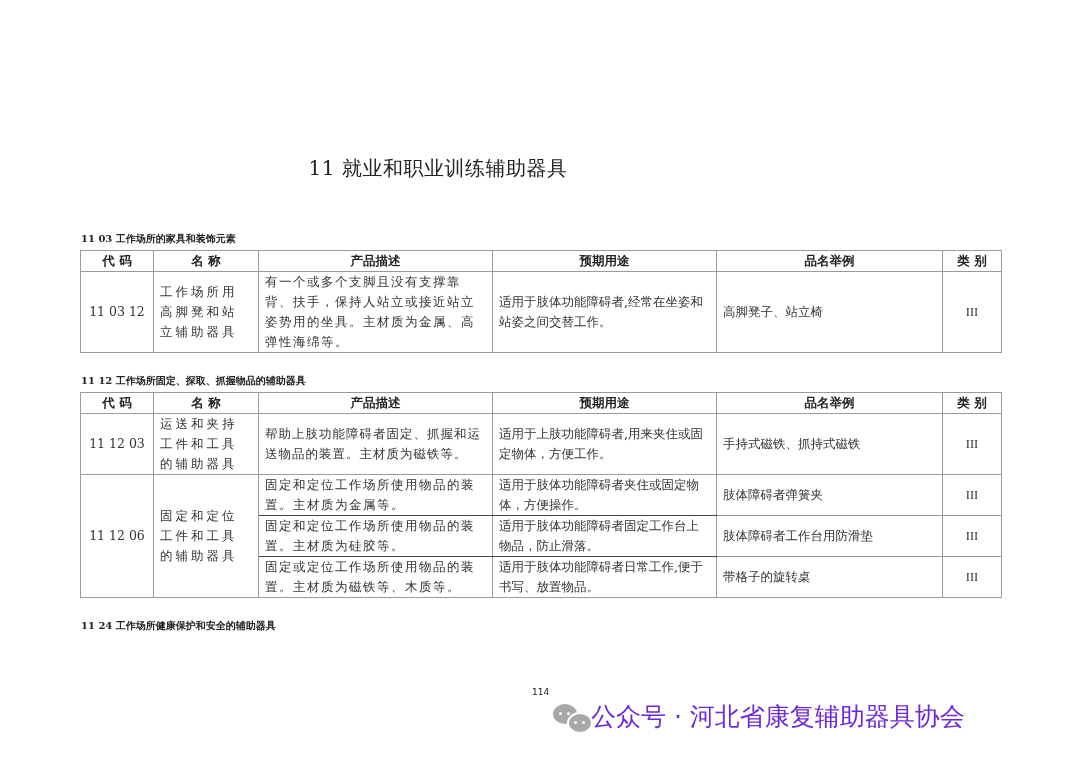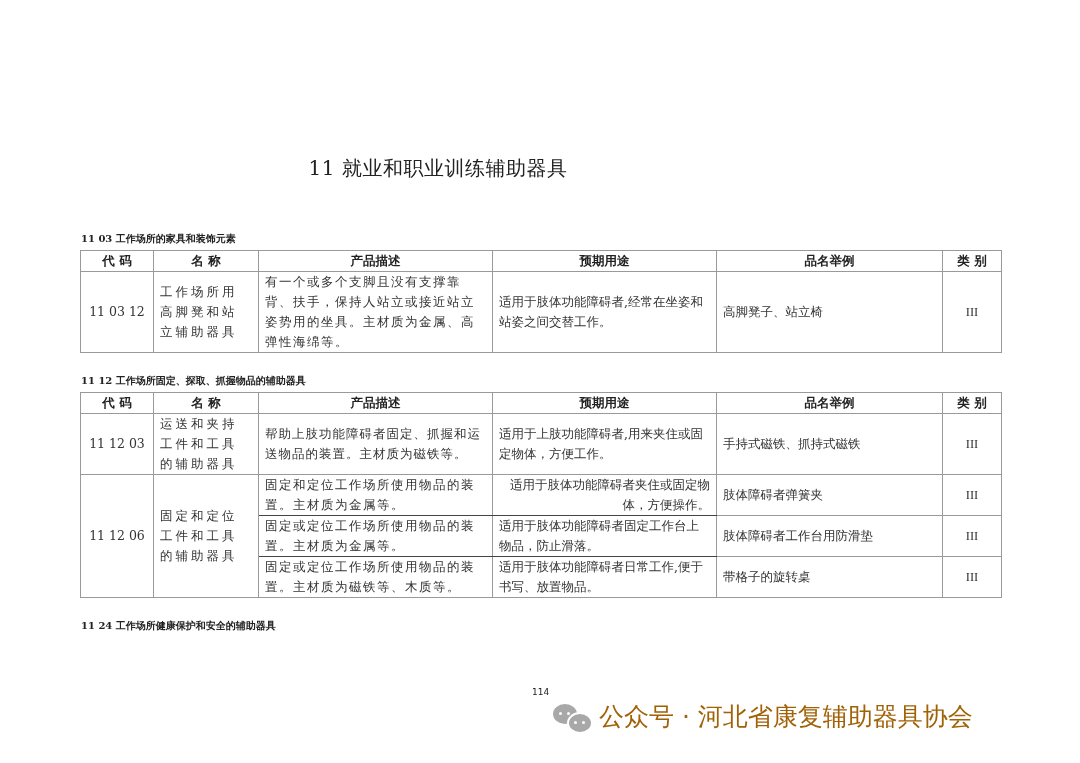--- a/index.html
+++ b/index.html
@@ -26,22 +26,22 @@
     td.code { text-align: center; white-space: nowrap; }
     td.name { letter-spacing: 3px; text-align: left; }
     td.cls { text-align: center; font-family: "Liberation Serif", serif; }
     td.left { text-align: left; }
     .col-border-dark { border-left: 1px solid #444; }
     .page-num {
       position: absolute; left: 532px; top: 687px; font-size: 9px; color: #222;
       font-family: "DejaVu Sans", sans-serif;
     }
     .watermark {
-      position: absolute; left: 553px; top: 700px; display: flex; align-items: center; gap: 8px;
-      font-family: "DejaVu Sans", sans-serif; font-size: 25px; color: #a16207;
+      position: absolute; left: 553px; top: 700px; display: flex; align-items: center; 
+      font-family: "DejaVu Sans", sans-serif; font-size: 25px; color: #6d28d9;
     }
     .wechat-icon { width: 38px; height: 30px; position: relative; }
     .bubble1 {
       position: absolute; left: 0; top: 2px; width: 24px; height: 20px; background: #a8a8a8; border-radius: 50%;
     }
     .bubble2 {
       position: absolute; left: 14px; top: 10px; width: 22px; height: 18px; background: #a8a8a8; border-radius: 50%;
       border: 2px solid #fff;
     }
     .eye { position: absolute; width: 3px; height: 3px; background: #fff; border-radius: 50%; }
@@ -105,26 +105,26 @@
     <td class="name">运送和夹持工件和工具的辅助器具</td>
     <td class="left col-border-dark" style="letter-spacing:1px;">帮助上肢功能障碍者固定、抓握和运送物品的装置。主材质为磁铁等。</td>
     <td class="left col-border-dark">适用于上肢功能障碍者,用来夹住或固定物体，方便工作。</td>
     <td class="left">手持式磁铁、抓持式磁铁</td>
     <td class="cls">III</td>
   </tr>
   <tr style="height:41px;">
     <td class="code" rowspan="3">11 12 06</td>
     <td class="name" rowspan="3">固定和定位工件和工具的辅助器具</td>
     <td class="left col-border-dark" style="letter-spacing:1.5px; border-bottom-color:#444;">固定和定位工作场所使用物品的装置。主材质为金属等。</td>
-    <td class="left col-border-dark" style="border-bottom-color:#444;text-align:right;">适用于肢体功能障碍者夹住或固定物体，方便操作。</td>
+    <td class="left col-border-dark" style="border-bottom-color:#444;">适用于肢体功能障碍者夹住或固定物体，方便操作。</td>
     <td class="left">肢体障碍者弹簧夹</td>
     <td class="cls">III</td>
   </tr>
   <tr style="height:40px;">
-    <td class="left col-border-dark" style="letter-spacing:1.5px; border-bottom-color:#444;">固定或定位工作场所使用物品的装置。主材质为金属等。</td>
+    <td class="left col-border-dark" style="letter-spacing:1.5px; border-bottom-color:#444;">固定和定位工作场所使用物品的装置。主材质为硅胶等。</td>
     <td class="left col-border-dark" style="border-bottom-color:#444;margin-left:32px;">适用于肢体功能障碍者固定工作台上物品，防止滑落。</td>
     <td class="left">肢体障碍者工作台用防滑垫</td>
     <td class="cls">III</td>
   </tr>
   <tr style="height:41px;">
     <td class="left col-border-dark" style="letter-spacing:1.5px;">固定或定位工作场所使用物品的装置。主材质为磁铁等、木质等。</td>
     <td class="left col-border-dark">适用于肢体功能障碍者日常工作,便于书写、放置物品。</td>
     <td class="left">带格子的旋转桌</td>
     <td class="cls">III</td>
   </tr>

